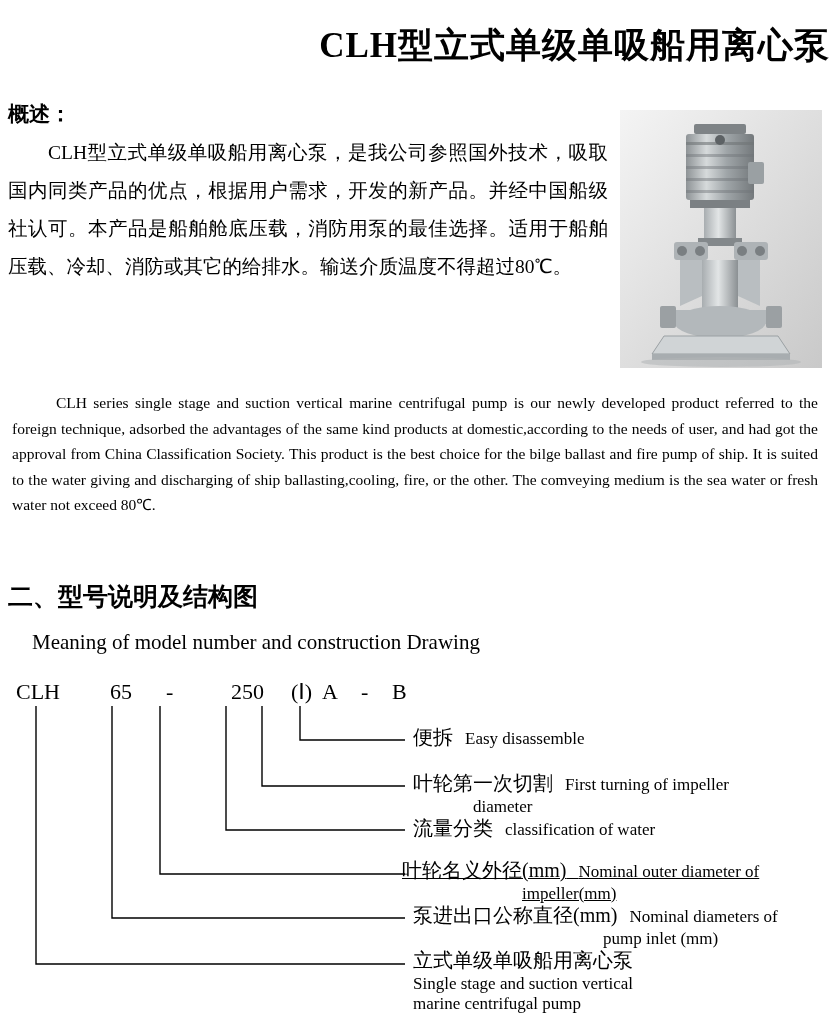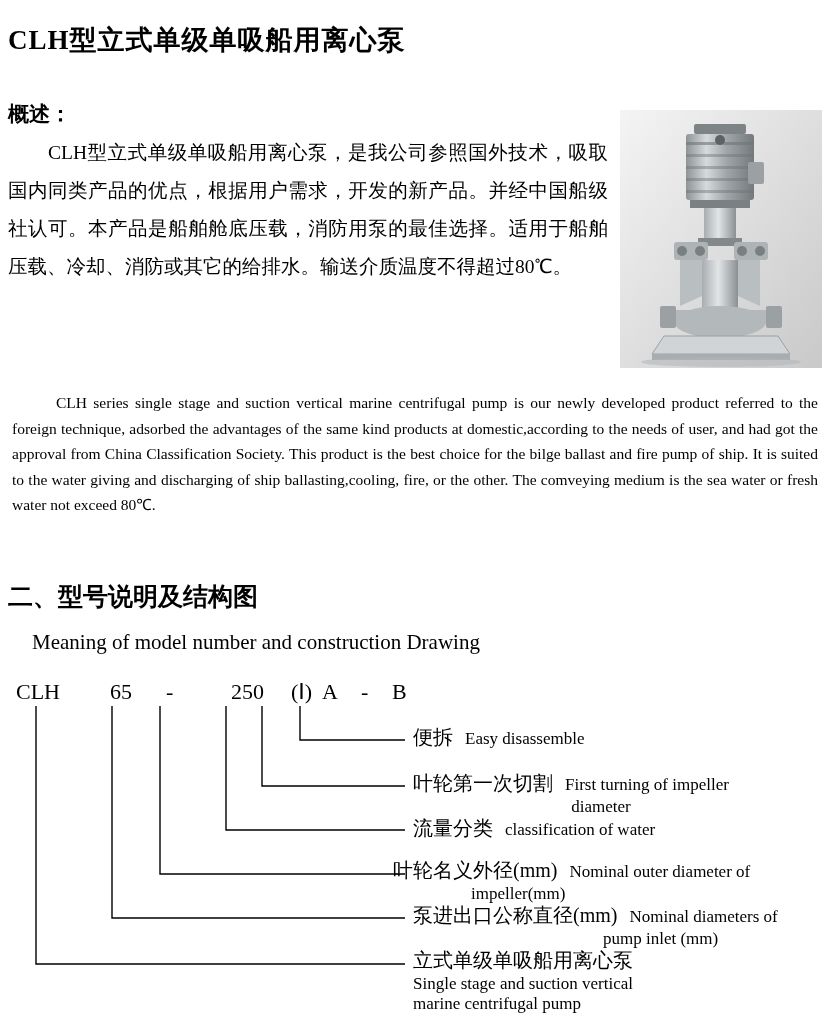--- a/index.html
+++ b/index.html
@@ -16,26 +16,26 @@
     overflow: hidden;
   }
   .page {
     position: relative;
     width: 830px;
     height: 1028px;
   }
 
   
   .title {
-    text-align: left;
+    text-align: right;
     font-family: "Liberation Serif", serif;
     font-weight: bold;
-    font-size: 27px;
+    font-size: 35px;
     letter-spacing: 1px;
-    margin: 22px 0 0 8px;
+    margin: 22px 0 0 16px;
   }
 
   
   .overview-label {
     position: absolute;
     left: 8px;
     top: 78px;
     font-size: 21px;
     font-weight: bold;
     font-family: "Liberation Serif", serif;
@@ -135,24 +135,24 @@
     position: absolute;
     font-family: "Liberation Serif", serif;
     white-space: nowrap;
   }
   .lbl .cn { font-size: 20px; text-align: right; }
   .lbl .en { font-size: 17px; }
   .lbl .en2 { font-size: 17px; display: block; }
 
   .lbl-1 { left: 413px; top: 702px; }
   .lbl-2 { left: 413px; top: 748px; }
-  .lbl-2 .en2 { margin-left: 60px; text-align: center; }
+  .lbl-2 .en2 { margin-left: 60px; }
   .lbl-3 { left: 413px; top: 793px; }
-  .lbl-4 { left: 393px; top: 835px; }
-  .lbl-4 .en2 { margin-left: 78px; }
+  .lbl-4 { left: 402px; top: 835px; text-decoration: underline; }
+  .lbl-4 .en2 { margin-left: 120px; }
   .lbl-5 { left: 413px; top: 880px; }
   .lbl-5 .en2 { margin-left: 190px; }
   .lbl-6 { left: 413px; top: 925px; }
   .lbl-6 .en2 { margin-left: 0; }
   .lbl-6 .cn { display:block; }
 </style>
 </head>
 <body>
 
 <div class="page">

